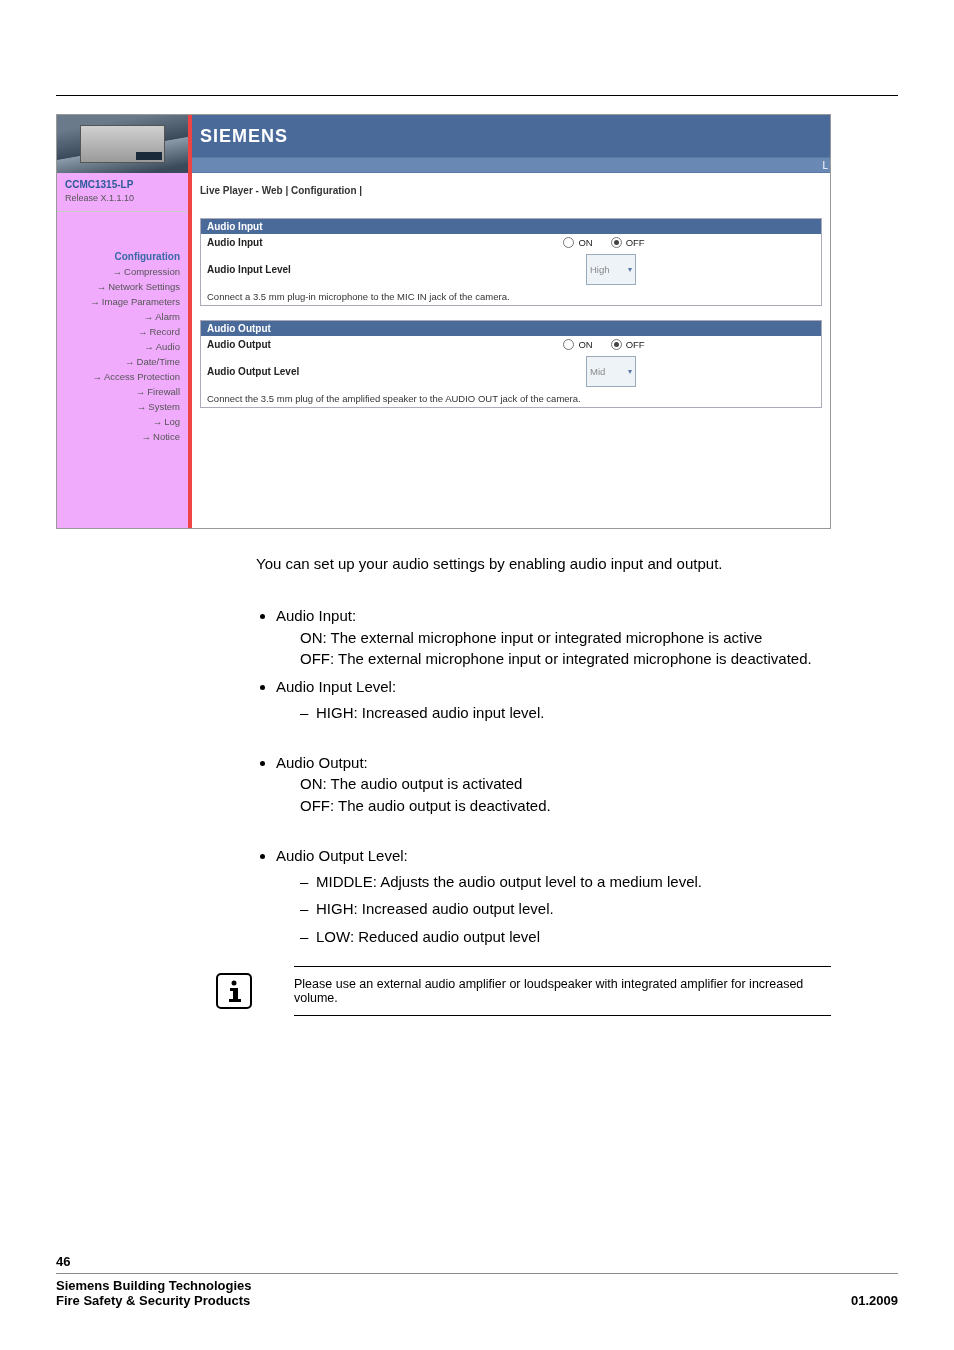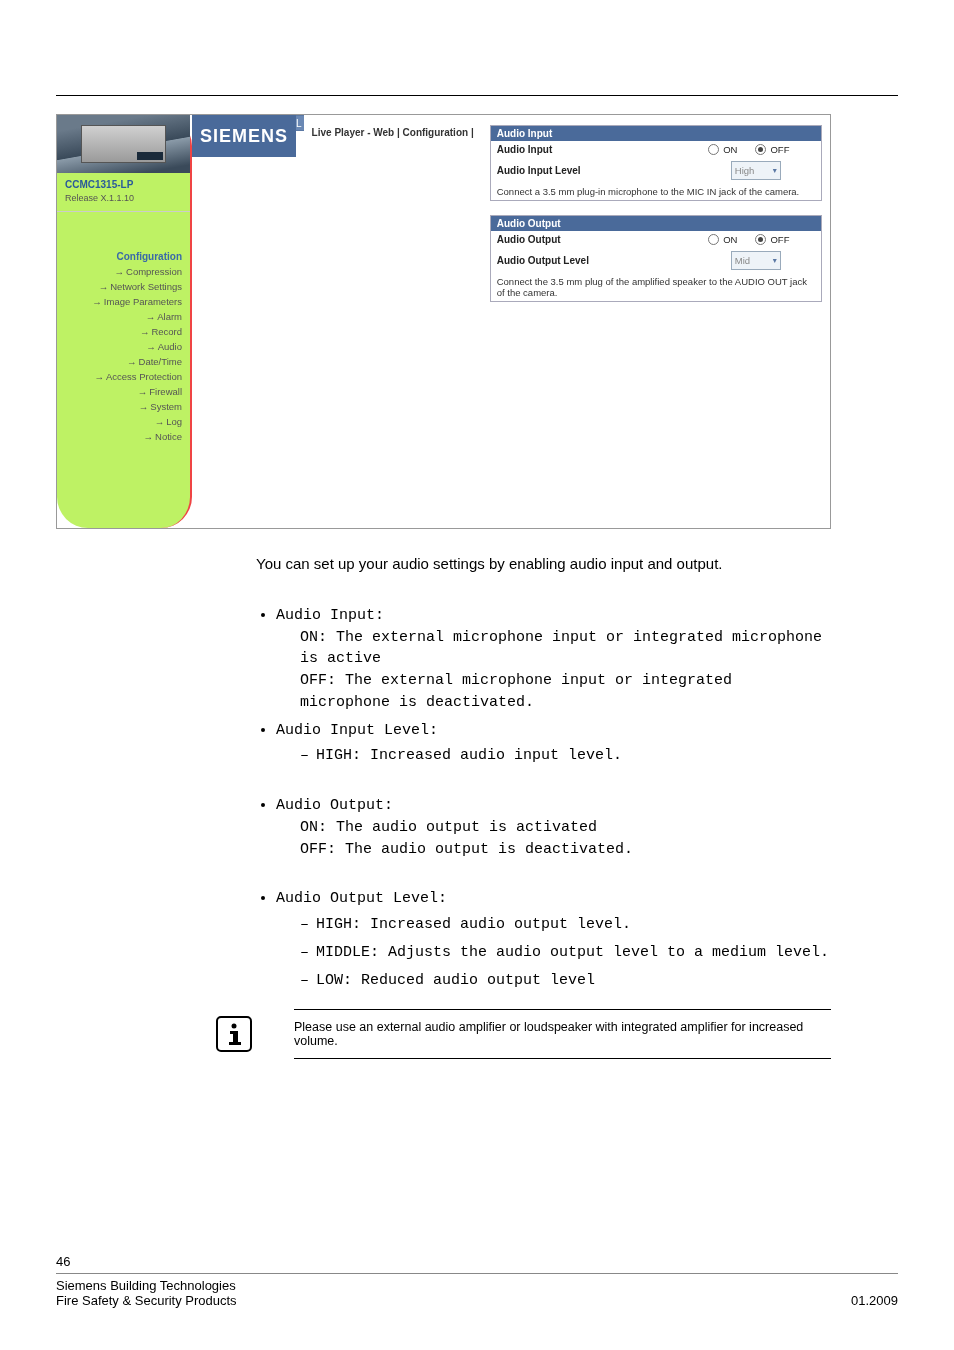--- a/index.html
+++ b/index.html
@@ -20,24 +20,23 @@
   .ui-screenshot {
     display: flex;
     border: 1px solid #999;
     width: 775px;
     height: 415px;
     font-size: 10px;
     overflow: hidden;
   }
   .ui-sidebar {
     width: 135px;
-    background: #bef264;
-    border-right: 2px solid #ef4444;
+    background: #f0abfc;
+    border-right: 4px solid #ef4444;
     flex-shrink: 0;
-    border-radius: 31px;
   }
   .ui-thumb {
     width: 100%;
     height: 58px;
     background: linear-gradient(170deg,#6a7a8a 20%,#3a4a5a 55%,#8a9aa8 56%,#3a4a5a 90%);
     position: relative;
     display:flex;align-items:center;justify-content:center;
   }
   .ui-thumb .cam {
     width: 85px; height: 38px;
@@ -55,21 +54,21 @@
   }
   .ui-release {
     padding: 0 8px 8px 8px; color: #555; font-size: 9px;
     border-bottom: 1px solid #ccc;
   }
   .ui-spacer { height: 35px; }
   .ui-nav { padding: 4px 8px; text-align: right; }
   .ui-nav-head { color: #3a6aa8; font-weight: bold; font-size: 10px; margin-bottom: 2px; }
   .ui-nav-item { color: #555; font-size: 9.5px; line-height: 15px; }
   .ui-nav-item .arw { color: #555; margin-right: 2px; }
-  .ui-content { flex: 1; display: flex; flex-direction: row; }
+  .ui-content { flex: 1; display: flex; flex-direction: column; }
   .ui-brandbar {
     height: 42px; background: #4a6a9a; color: #fff;
     display:flex;align-items:center; padding: 0 8px;
     font-family: Arial; font-weight: bold; font-size: 18px; letter-spacing: 1px;
   }
   .ui-brandbar-sub {
     height: 16px; background: #6a88b4; border-top:1px solid #5a78a4; border-bottom:1px solid #5a78a4;
     text-align:right; color:#fff; font-size:10px; padding-right:2px; line-height:16px;
   }
   .ui-breadcrumb {
@@ -88,54 +87,54 @@
     display:flex; align-items:center; padding: 3px 6px;
     font-size:10px; color:#222;
   }
   .ui-row-label { width: 200px; font-weight:bold; }
   .ui-row-ctrl { flex:1; display:flex; align-items:center; gap:4px;justify-content:center; }
   .ui-radio { width:11px;height:11px;border:1px solid #777;border-radius:50%;display:inline-flex;align-items:center;justify-content:center;background:#fff; }
   .ui-radio.on::after { content:"";width:5px;height:5px;background:#444;border-radius:50%; }
   .ui-radio-lbl { font-size:9.5px; margin-right:14px; }
   .ui-select {
     border:1px solid #9ab; background:#eef3f8; color:#888;
-    font-size:9.5px; padding:3px 3px; width:50px;
+    font-size:9.5px; padding:9px 3px; width:50px;
     display:inline-flex; justify-content:space-between; align-items:center;
   }
   .ui-select .chev { font-size:8px; color:#5a78a4; }
   .ui-note { font-size:9.5px; color:#333; padding: 3px 6px; }
   .doc-body {
     margin-top: 24px;
     font-size: 15px;
     line-height: 1.45;
     color:#000;
     width: 775px;
   }
   .doc-intro { margin-left: 200px; margin-bottom: 30px; }
-  .doc-list { margin-left: 220px; font-family: Liberation Mono, monospace; }
+  .doc-list { margin-left: 220px; }
   .doc-list > li { list-style: disc; margin-bottom: 6px; margin-left: 0; }
   .doc-list > li .sub { margin-left: 24px; }
   .doc-sublist { margin-left: 24px; margin-top: 4px; }
   .doc-sublist li { list-style: none; position:relative; padding-left:16px; margin-bottom:6px; }
   .doc-sublist li::before { content:"–"; position:absolute; left:0; }
   .doc-block-gap { height: 22px; }
   .info-row {
     display:flex; align-items:center; gap: 42px;
     margin-top: 18px; margin-bottom: 12px;
     width: 775px;
   }
   .info-icon {
     width: 36px; height: 36px; border:2px solid #000; border-radius:5px;
     display:flex;align-items:center;justify-content:center;
     flex-shrink:0; margin-left: 160px;
   }
   .info-icon svg { width:20px; height:24px; }
   .footer {
     position:absolute; bottom: 42px; left:56px; right:56px;
-    font-size: 13px; color:#000;
+    font-size: 13px; color:#000;font-weight:bold;
   }
   .footer .pnum { margin-bottom: 4px; }
   .footer .rule { border-top:1px solid #888; margin: 2px 0 4px 0; }
   .footer .row { display:flex; justify-content:space-between; }
 </style>
 </head>
 <body>
 
 <div class="page">
   <div class="top-rule"></div>
@@ -246,22 +245,22 @@
         <div class="sub">OFF: The audio output is deactivated.</div>
       </li>
     </ul>
 
     <div class="doc-block-gap"></div>
 
     <ul class="doc-list">
       <li>
         <span>Audio Output Level:</span>
         <ul class="doc-sublist">
+          <li>MIDDLE: Adjusts the audio output level to a medium level.</li>
           <li>HIGH: Increased audio output level.</li>
-          <li>MIDDLE: Adjusts the audio output level to a medium level.</li>
           <li>LOW: Reduced audio output level</li>
         </ul>
       </li>
     </ul>
   </div>
 
   <div class="info-row">
     <div class="info-icon">
       <svg viewBox="0 0 20 24">
           <circle cx="10" cy="4" r="2.5" fill="#000"></circle>

